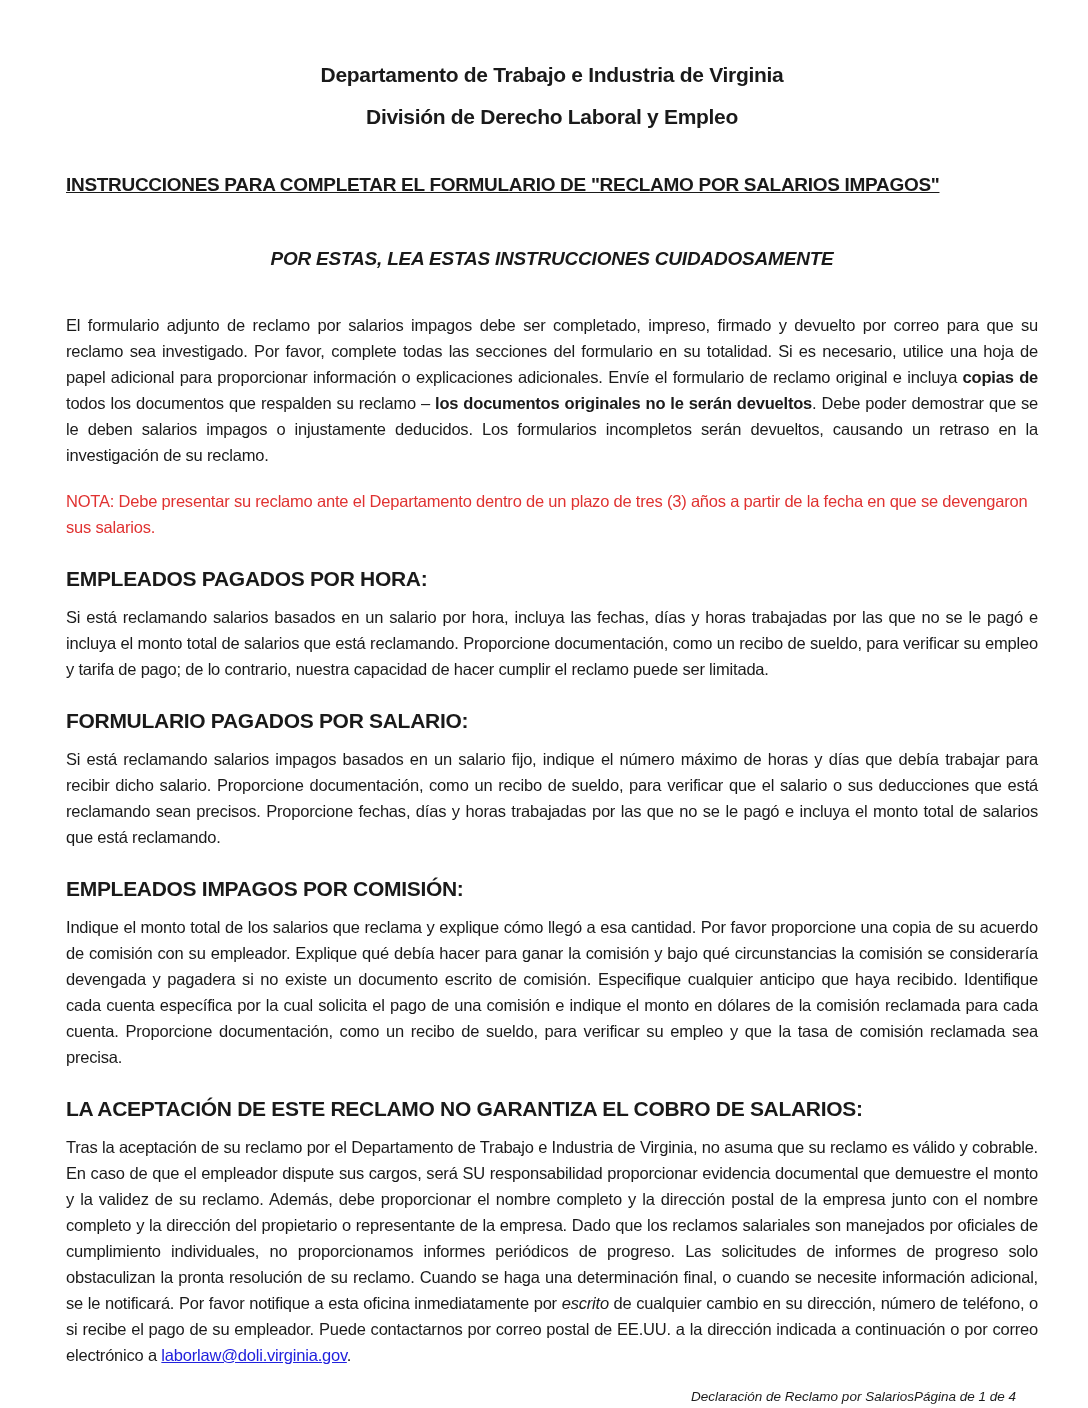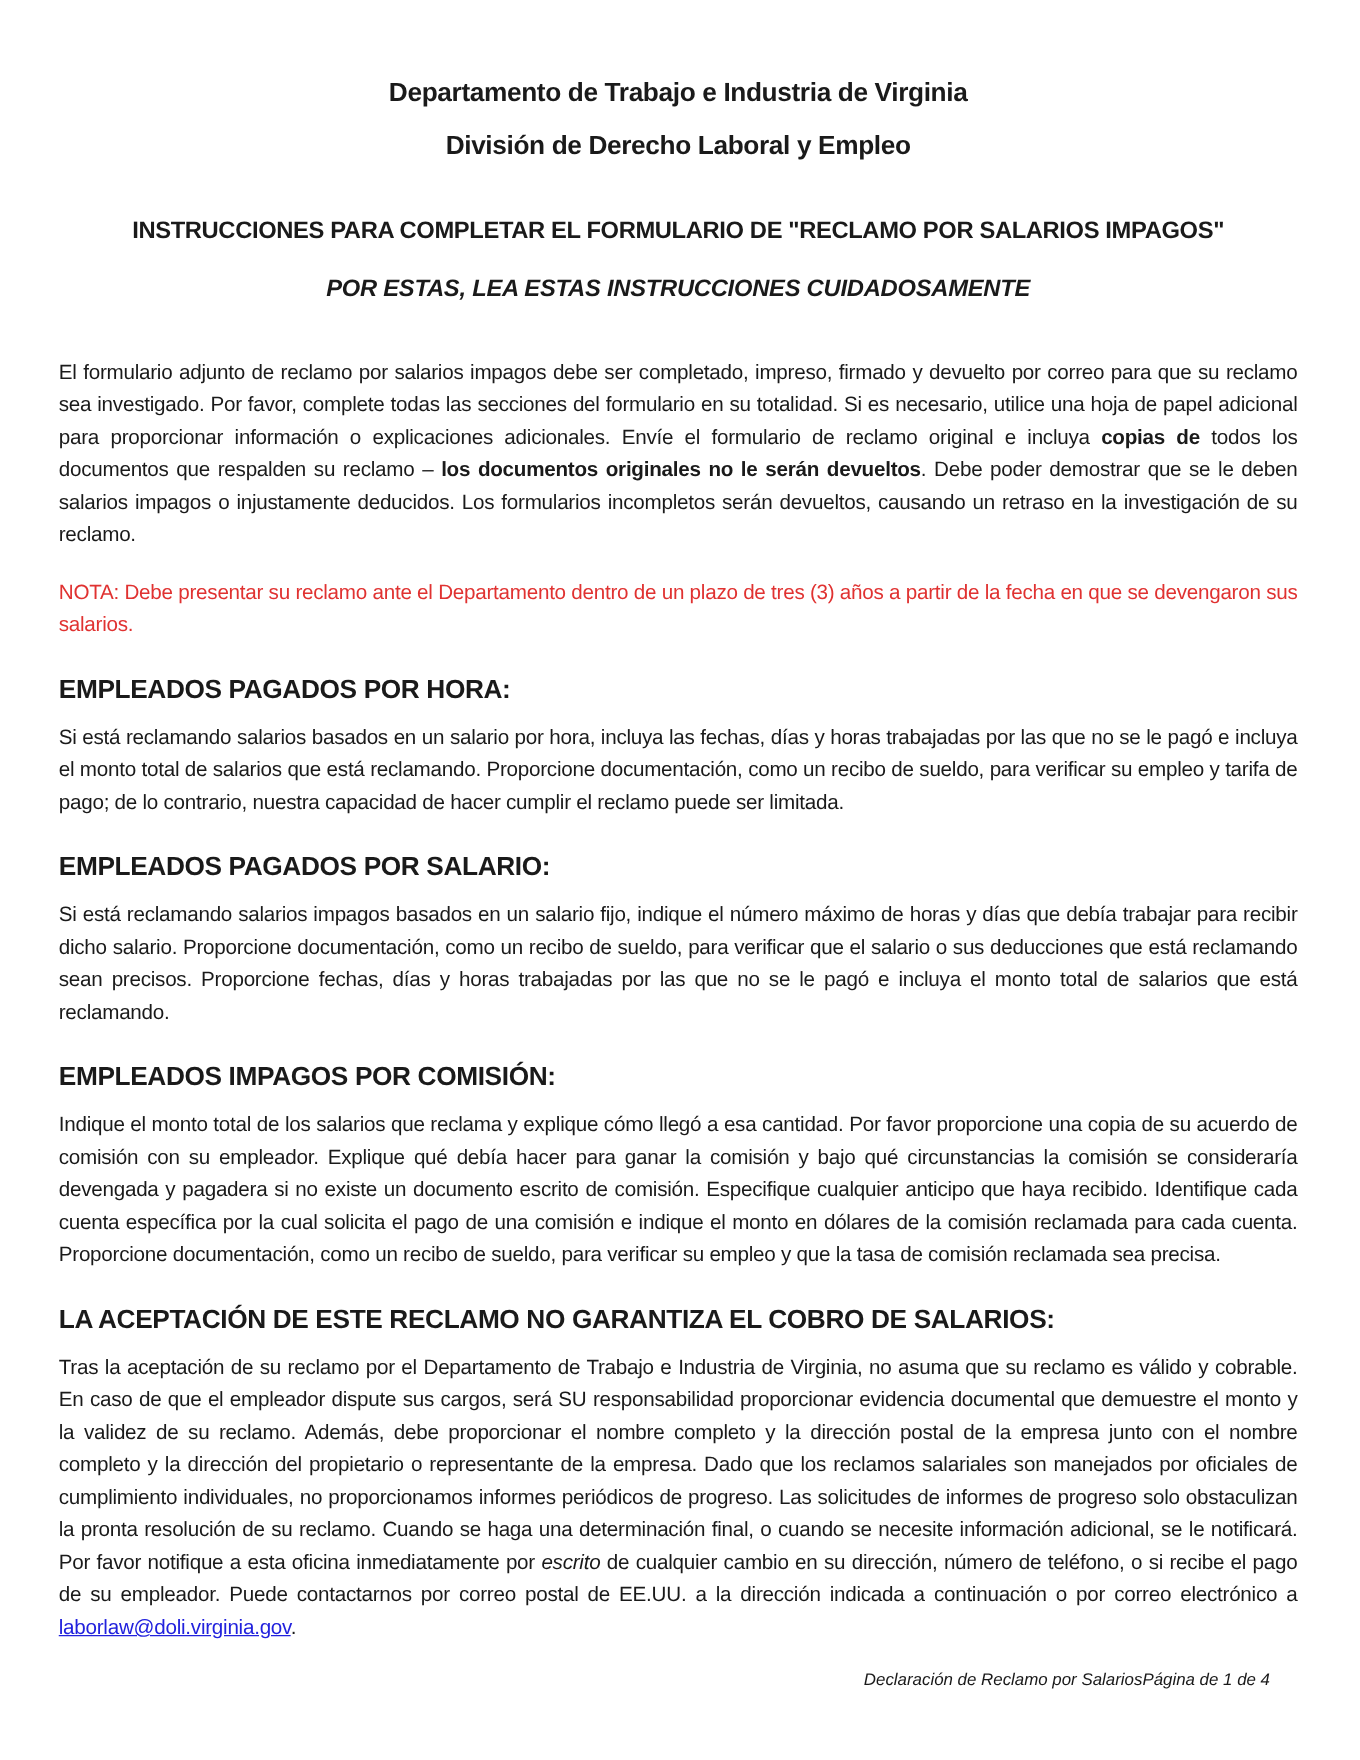--- a/index.html
+++ b/index.html
@@ -11,38 +11,38 @@
     width: 1088px;
     height: 1408px;
     overflow: hidden;
     font-family: "Liberation Sans", sans-serif;
     color: var(--text, #1a1a1a);
   }
   .page {
     box-sizing: border-box;
     width: 1088px;
     height: 1408px;
-    padding: 54px 50px 0 47px;
+    padding: 54px 50px 0 66px;
     background: #ffffff;
   }
   .title-block {
     text-align: center;
     font-weight: bold;
     font-size: 21px;
     line-height: 42px;
     letter-spacing: -0.3px;
     margin: 0 0 34px 0;
   }
   .main-heading {
-    text-align: center;
     font-weight: bold;
     font-size: 19px;
     line-height: 26px;
     letter-spacing: -0.3px;
-    margin: 0 0 21px 0;
+    margin: 0 0 48px 0;
+    text-decoration: underline;
   }
   .read-notice {
     text-align: center;
     font-weight: bold;
     font-style: italic;
     font-size: 19px;
     line-height: 26px;
     letter-spacing: -0.2px;
     margin: 0 0 40px 0;
   }
@@ -100,21 +100,21 @@
 
   <div class="read-notice">POR ESTAS, LEA ESTAS INSTRUCCIONES CUIDADOSAMENTE</div>
 
   <p class="para"><span>El formulario adjunto de reclamo por salarios impagos debe ser completado, impreso, firmado y devuelto por correo para que su reclamo sea investigado. Por favor, complete todas las secciones del formulario en su totalidad. Si es necesario, utilice una hoja de papel adicional para proporcionar información o explicaciones adicionales. Envíe el formulario de reclamo original e incluya </span><b>copias de</b><span> todos los documentos que respalden su reclamo – </span><b>los documentos originales no le serán devueltos</b><span>. Debe poder demostrar que se le deben salarios impagos o injustamente deducidos. Los formularios incompletos serán devueltos, causando un retraso en la investigación de su reclamo.</span></p>
 
   <p class="note">NOTA: Debe presentar su reclamo ante el Departamento dentro de un plazo de tres (3) años a partir de la fecha en que se devengaron sus salarios.</p>
 
   <div class="section-heading">EMPLEADOS PAGADOS POR HORA:</div>
   <p class="para">Si está reclamando salarios basados en un salario por hora, incluya las fechas, días y horas trabajadas por las que no se le pagó e incluya el monto total de salarios que está reclamando. Proporcione documentación, como un recibo de sueldo, para verificar su empleo y tarifa de pago; de lo contrario, nuestra capacidad de hacer cumplir el reclamo puede ser limitada.</p>
 
-  <div class="section-heading">EMPLEADOS PAGADOS POR SALARIO:</div>
+  <div class="section-heading">FORMULARIO PAGADOS POR SALARIO:</div>
   <p class="para">Si está reclamando salarios impagos basados en un salario fijo, indique el número máximo de horas y días que debía trabajar para recibir dicho salario. Proporcione documentación, como un recibo de sueldo, para verificar que el salario o sus deducciones que está reclamando sean precisos. Proporcione fechas, días y horas trabajadas por las que no se le pagó e incluya el monto total de salarios que está reclamando.</p>
 
   <div class="section-heading">EMPLEADOS IMPAGOS POR COMISIÓN:</div>
   <p class="para">Indique el monto total de los salarios que reclama y explique cómo llegó a esa cantidad. Por favor proporcione una copia de su acuerdo de comisión con su empleador. Explique qué debía hacer para ganar la comisión y bajo qué circunstancias la comisión se consideraría devengada y pagadera si no existe un documento escrito de comisión. Especifique cualquier anticipo que haya recibido. Identifique cada cuenta específica por la cual solicita el pago de una comisión e indique el monto en dólares de la comisión reclamada para cada cuenta. Proporcione documentación, como un recibo de sueldo, para verificar su empleo y que la tasa de comisión reclamada sea precisa.</p>
 
   <div class="section-heading">LA ACEPTACIÓN DE ESTE RECLAMO NO GARANTIZA EL COBRO DE SALARIOS:</div>
   <p class="para"><span>Tras la aceptación de su reclamo por el Departamento de Trabajo e Industria de Virginia, no asuma que su reclamo es válido y cobrable. En caso de que el empleador dispute sus cargos, será SU responsabilidad proporcionar evidencia documental que demuestre el monto y la validez de su reclamo. Además, debe proporcionar el nombre completo y la dirección postal de la empresa junto con el nombre completo y la dirección del propietario o representante de la empresa. Dado que los reclamos salariales son manejados por oficiales de cumplimiento individuales, no proporcionamos informes periódicos de progreso. Las solicitudes de informes de progreso solo obstaculizan la pronta resolución de su reclamo. Cuando se haga una determinación final, o cuando se necesite información adicional, se le notificará. Por favor notifique a esta oficina inmediatamente por </span><i>escrito</i><span> de cualquier cambio en su dirección, número de teléfono, o si recibe el pago de su empleador. Puede contactarnos por correo postal de EE.UU. a la dirección indicada a continuación o por correo electrónico a </span><a href="#" class="email-link">laborlaw@doli.virginia.gov</a><span>.</span></p>
 
   <div class="footer">
     <span class="footer-left">Declaración de Reclamo por Salarios</span>

